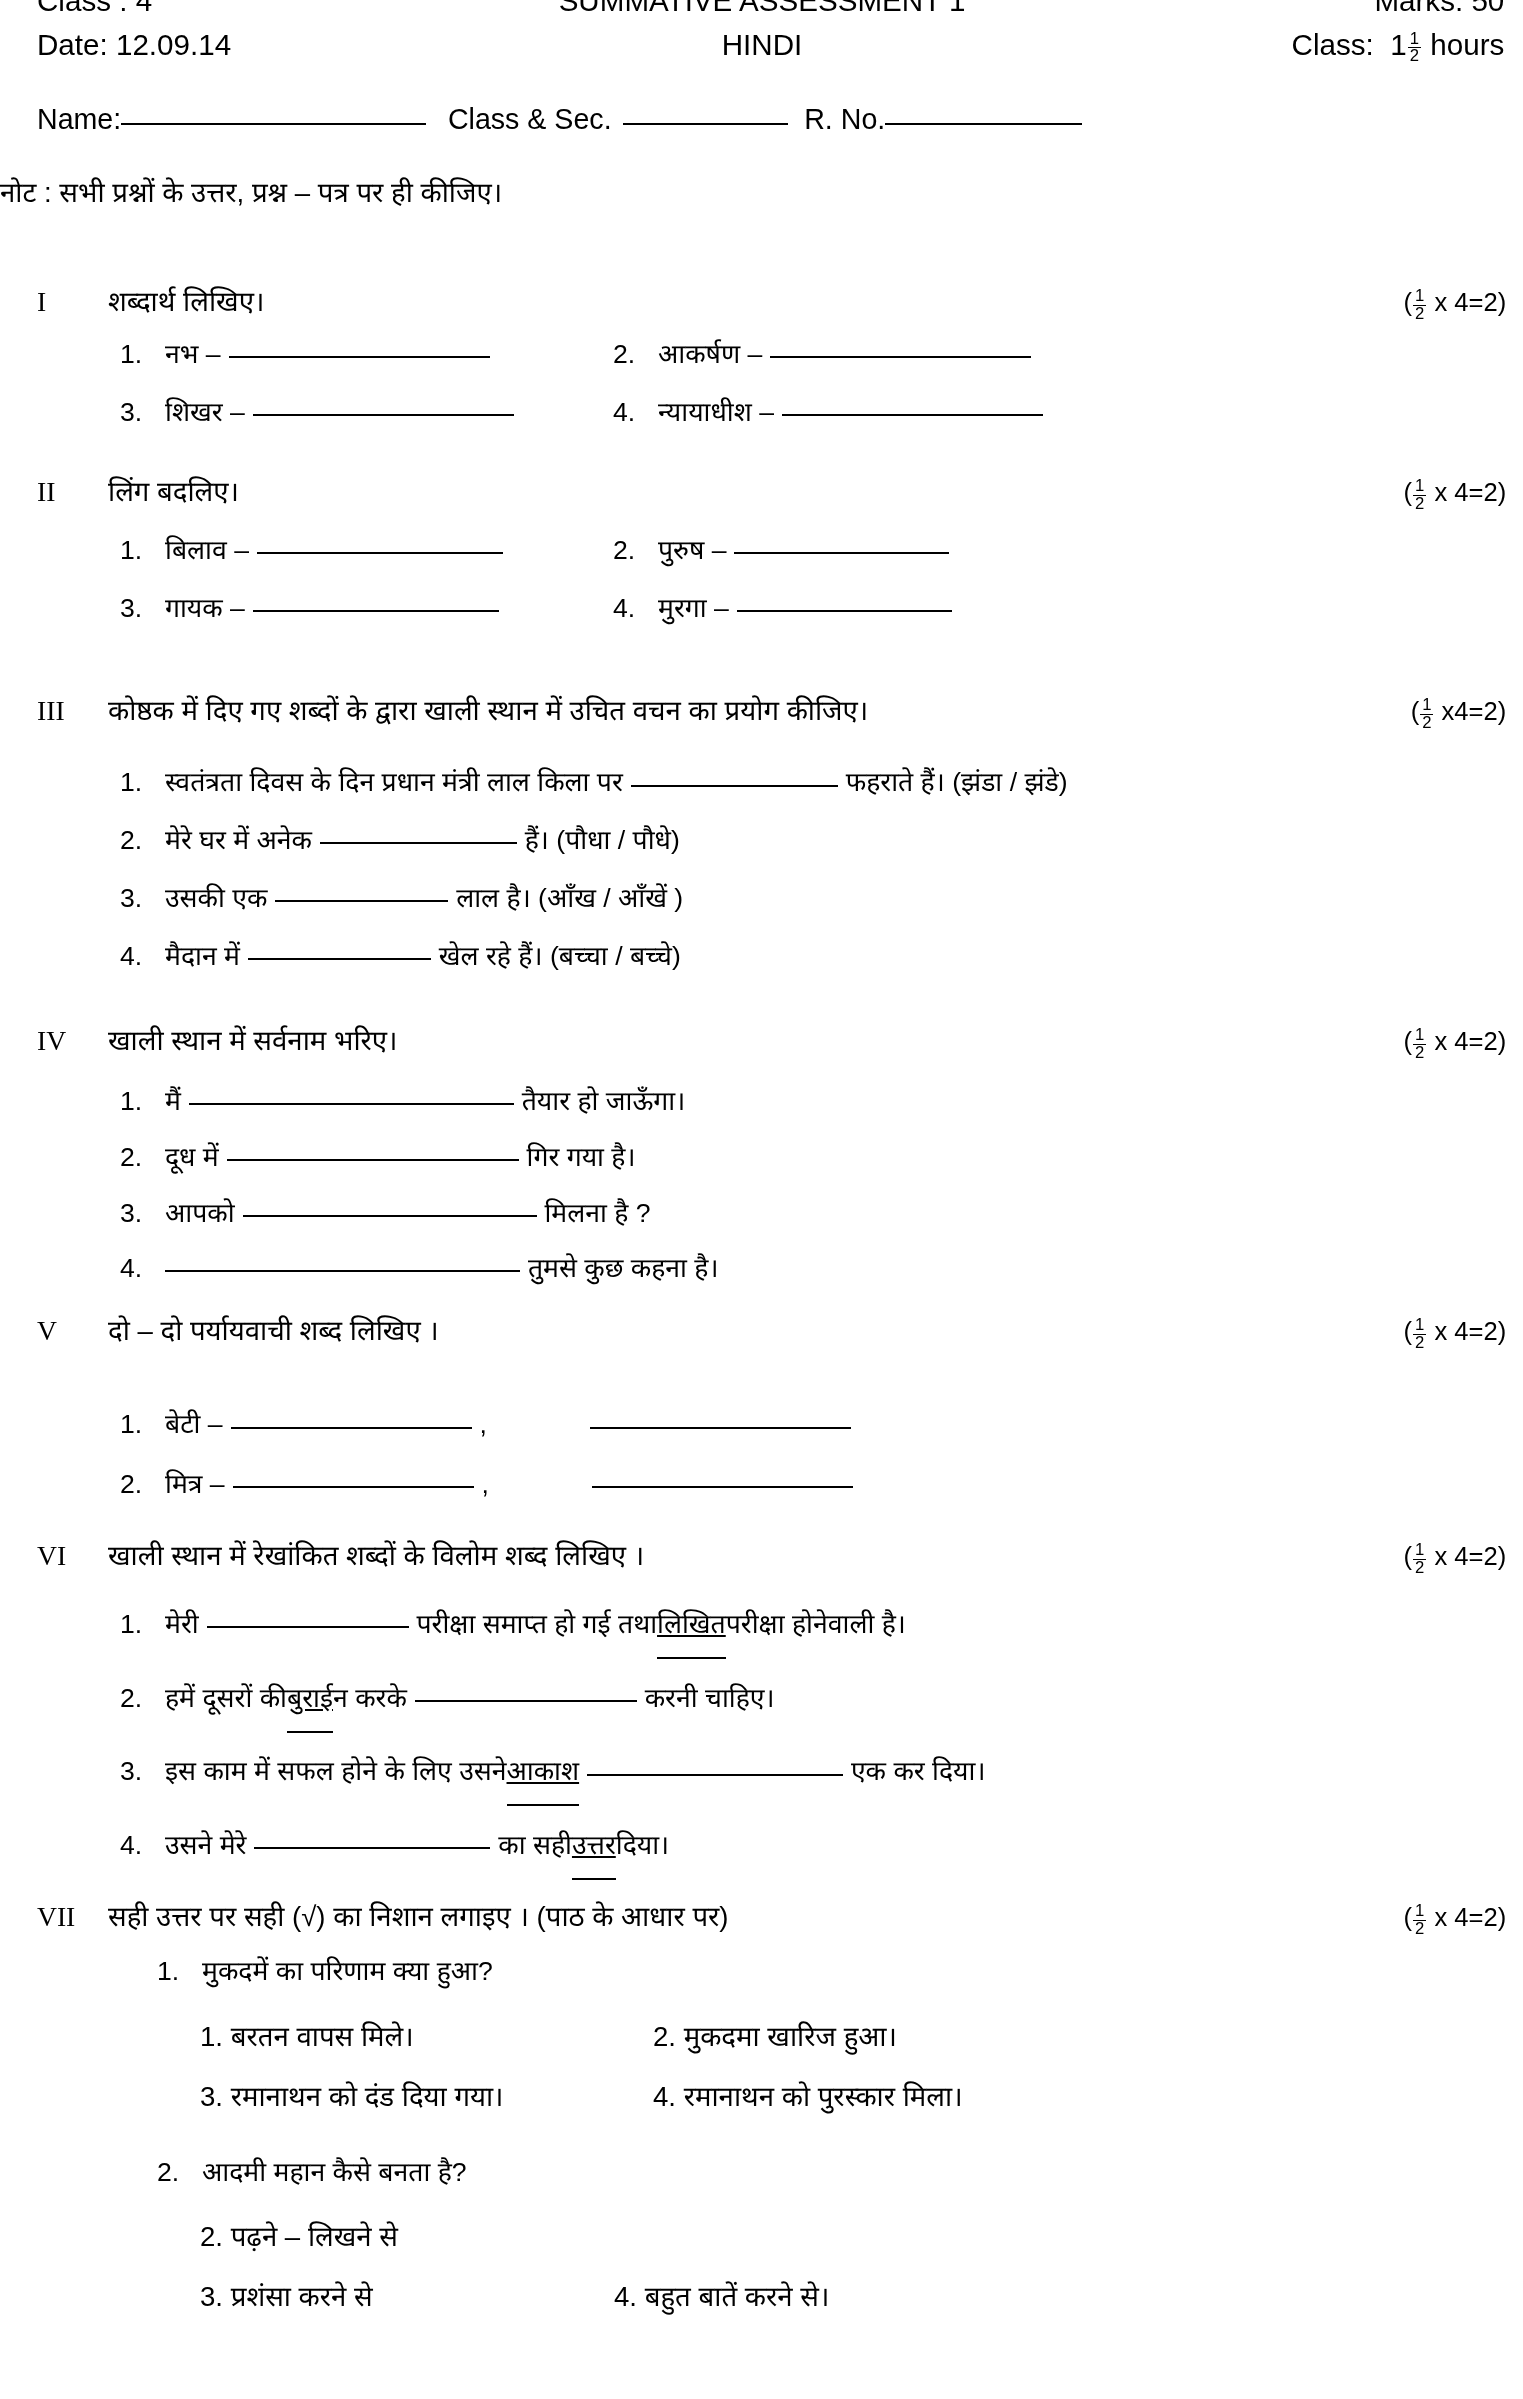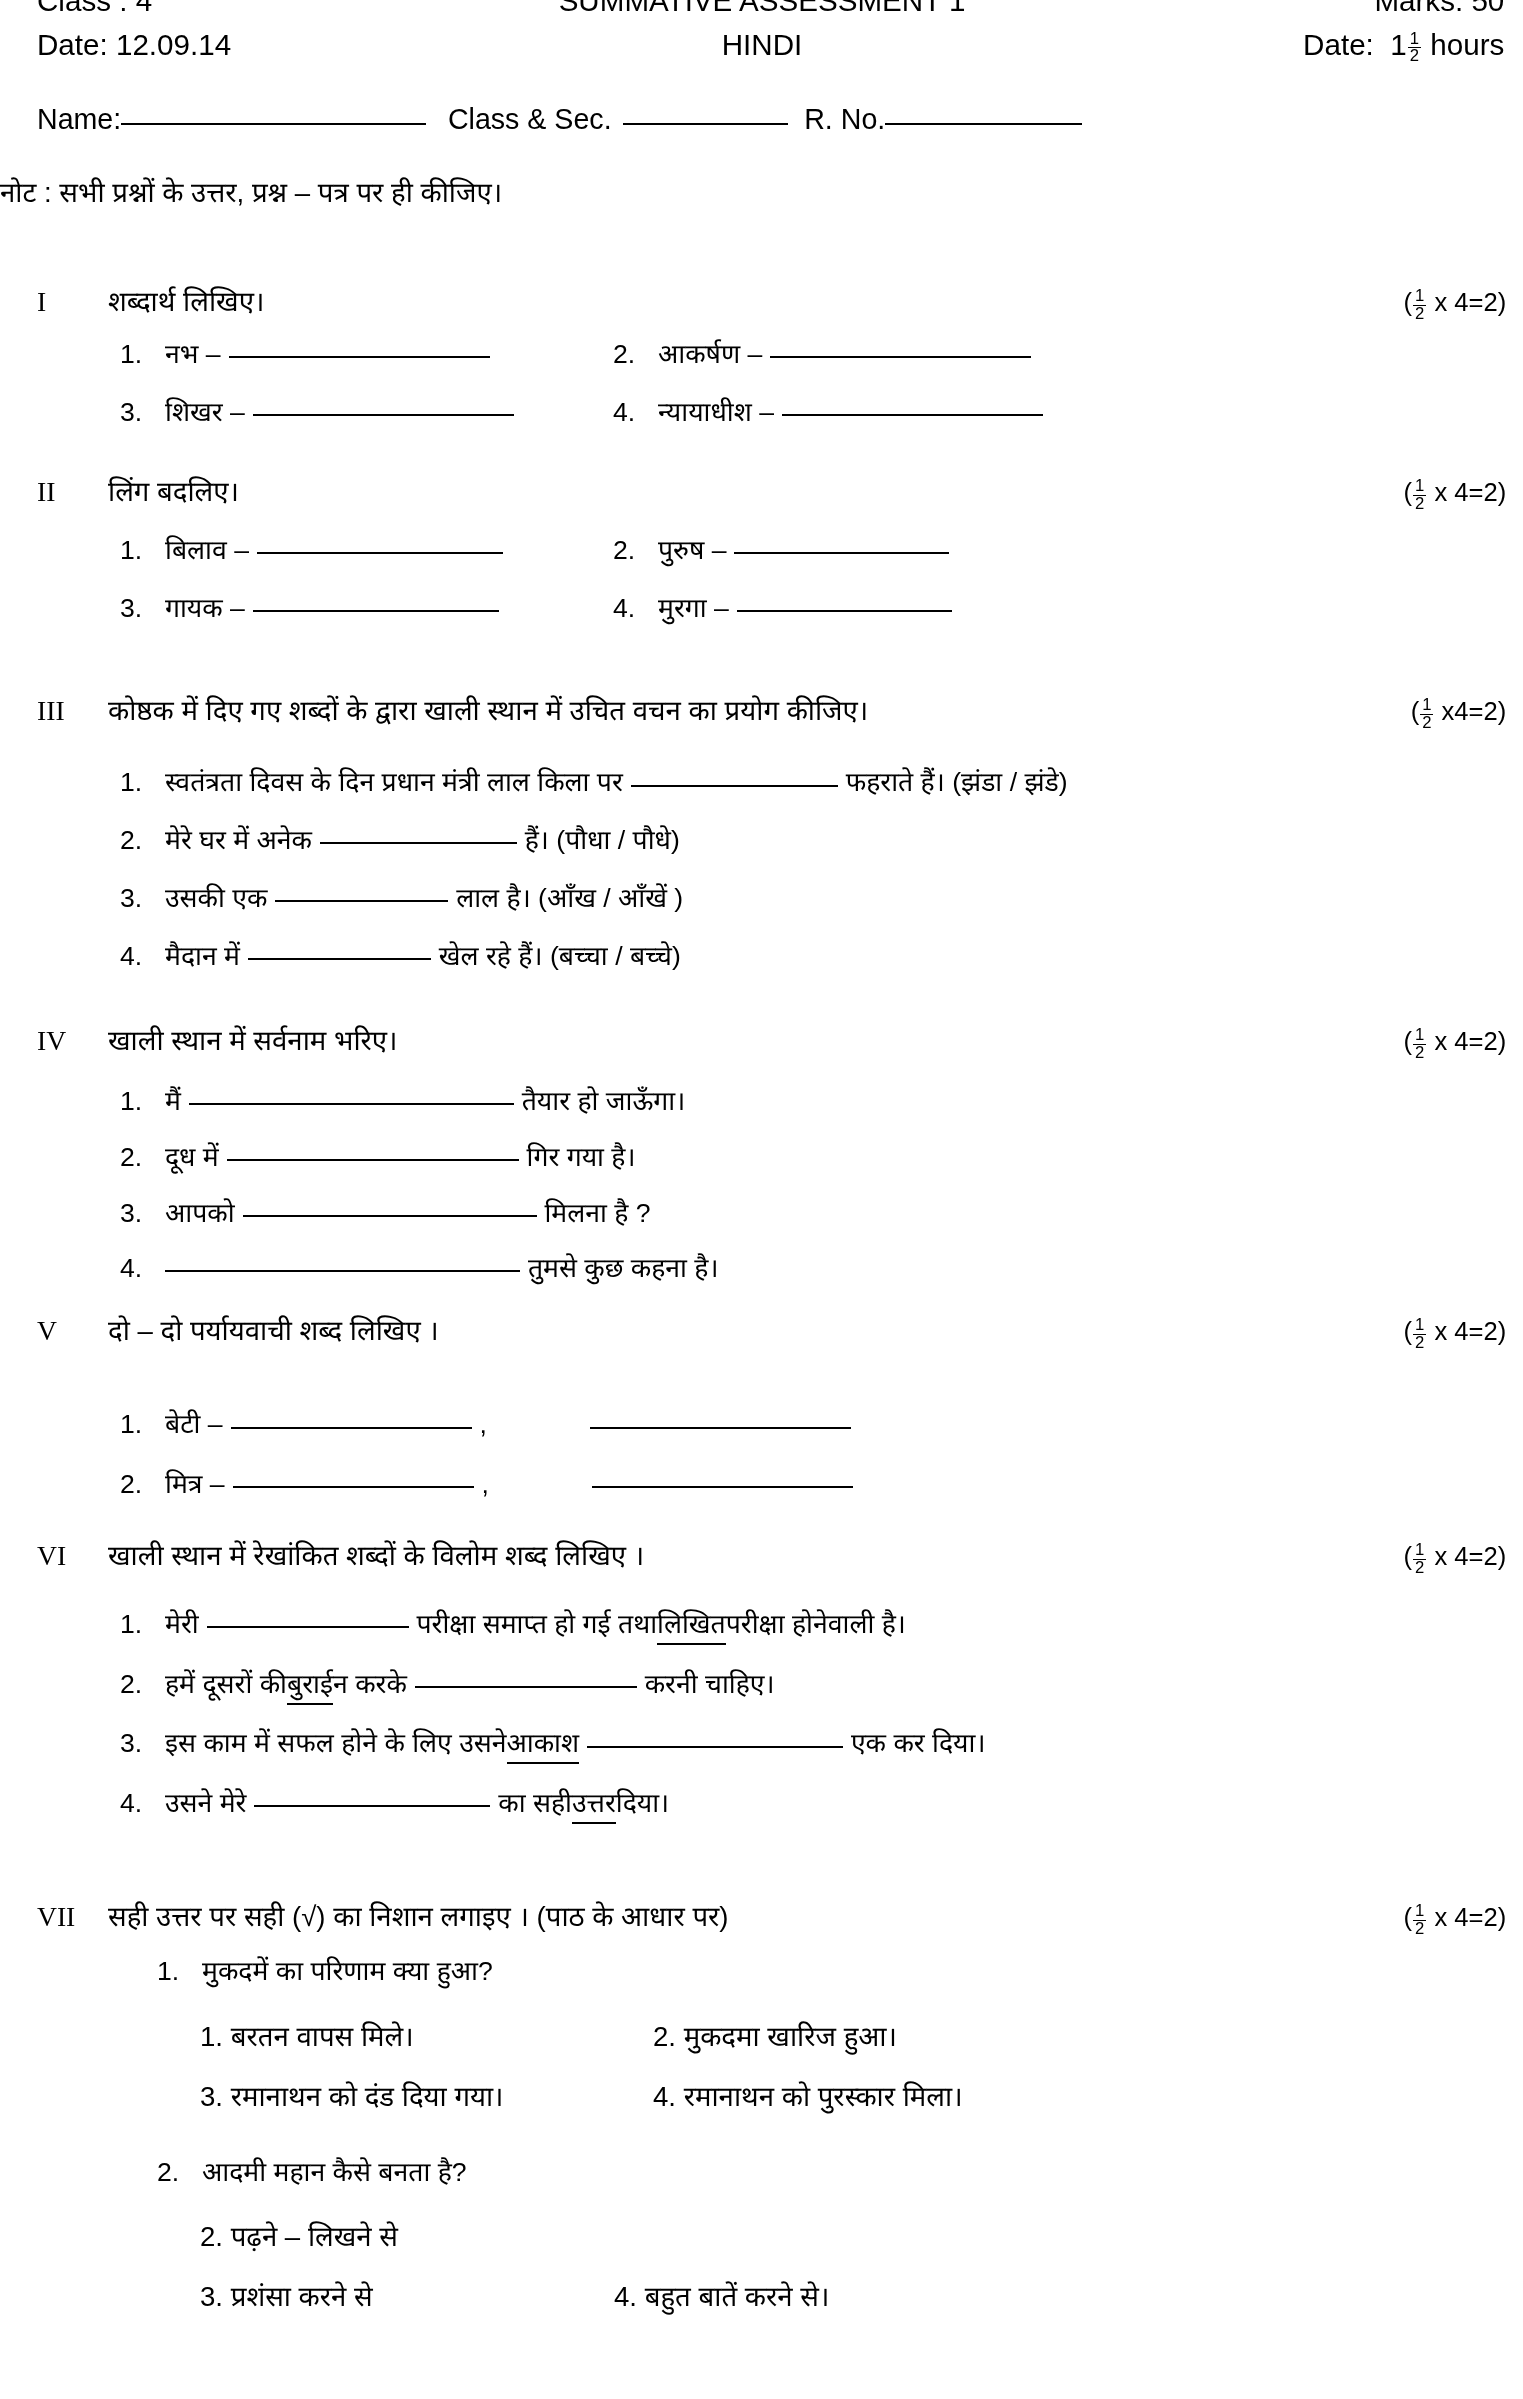--- a/index.html
+++ b/index.html
@@ -132,21 +132,21 @@
   }
   .qtext { flex: 0 0 auto; }
   .blank {
     display: inline-block;
     border-bottom: 2.6px solid #000;
     height: 1px;
     position: relative;
     top: -4.9px;
     margin: 0 7.9px;
   }
-  .uline { border-bottom: 2px solid #000; padding-bottom: 2px; }
+  .uline { border-bottom: 2px solid #000; padding-bottom: 16px; text-decoration: underline; }
 
   
   .two-col {
     display: flex;
     width: 100%;
   }
   .col-a { flex: 0 0 493px; }
   .col-b { flex: 1 1 auto; }
 
   .indent-1 { padding-left: 83px; }
@@ -164,21 +164,21 @@
       <span class="hdr-center">SUMMATIVE ASSESSMENT 1</span>
       <span class="hdr-right">Marks:  50</span>
     </div>
   </div>
 
   <div class="row2">
     <div class="hdr-row">
       <span class="hdr-left">Date: 12.09.14</span>
       <span class="hdr-center">HINDI</span>
       <span class="hdr-right">
-        <span>Date:</span>&nbsp;
+        <span>Class:</span>&nbsp;
         <span>1</span><span class="frac">
             <span class="num">1</span>
             <span class="den">2</span>
           </span>
         <span>hours</span>
       </span>
     </div>
   </div>
 
   <div class="nameline">

